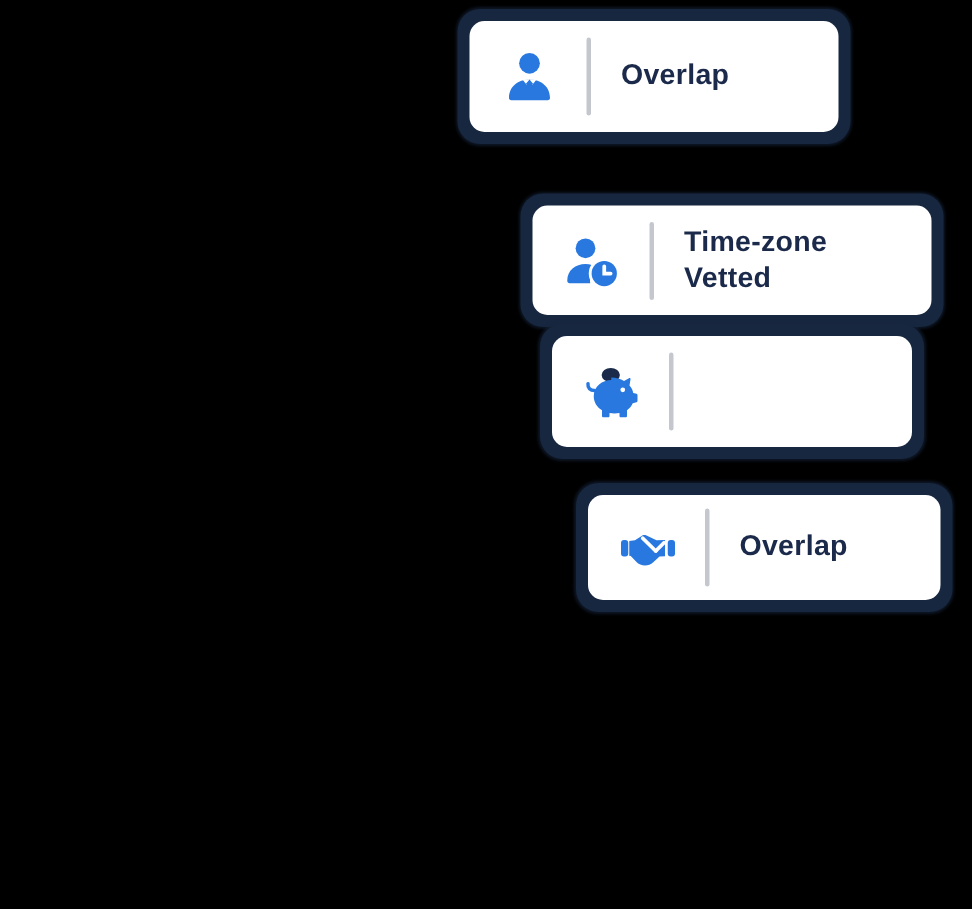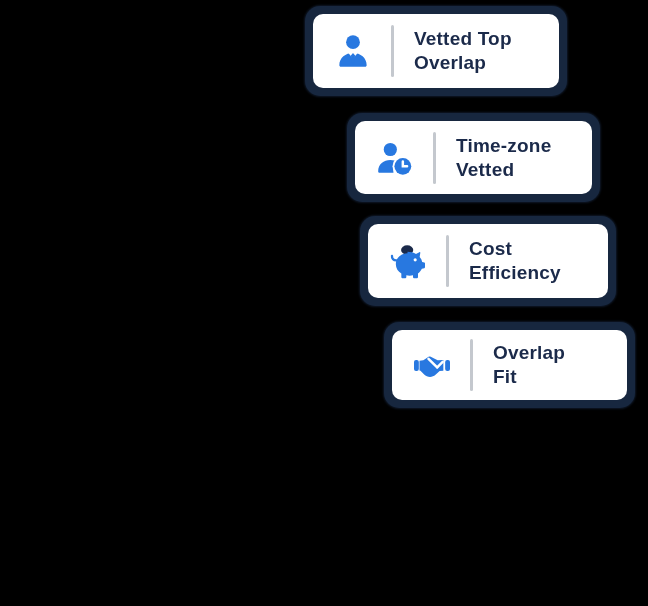--- a/index.html
+++ b/index.html
@@ -27,21 +27,21 @@
     width:3px;height:52px;flex:none;border-radius:2px;
     background:var(--divider-gray,#c4c8ce);
     margin:0 20px 0 14px;
   }
   .label{
     font-weight:700;font-size:19px;line-height:1.26;
     color:var(--text-navy,#1b2a4a);letter-spacing:.2px;
   }
   .label span{display:block;}
   .card-1{left:305px;top:6px;width:262px;height:90px;}
-  .card-2{left:347px;top:113px;width:253px;height:89px;}
+  .card-2{left:347px;top:129px;width:282px;height:89px;}
   .card-3{left:360px;top:216px;width:256px;height:90px;}
   .card-4{left:384px;top:322px;width:251px;height:86px;}
   .navy-fill{fill:var(--text-navy,#1b2a4a);}
   .white-fill{fill:#fff;}
   .white-stroke{stroke:#fff;fill:none;stroke-linecap:round;}
   .blue-stroke{stroke:currentColor;fill:none;stroke-linecap:round;}
 </style>
 </head>
 <body>
 
@@ -52,21 +52,20 @@
       <div class="icon-box">
         <svg width="40" height="40" viewBox="0 0 24 24" aria-hidden="true">
           <circle cx="12" cy="6.7" r="4.15" fill="currentColor"></circle>
           <path d="M3.8 20.6c0-4.6 3.7-7.4 8.2-7.4s8.2 2.8 8.2 7.4c0 .5-.4.9-.9.9H4.7c-.5 0-.9-.4-.9-.9z" fill="currentColor"></path>
           <path class="white-fill" d="M9.1 13.1 L12 16.7 L14.9 13.1 Z"></path>
           <path d="M12 13.2l1.25 1.45-.75 4.9-.5.9-.5-.9-.75-4.9z" fill="currentColor"></path>
         </svg>
       </div>
       <div class="divider"></div>
       <div class="label">
-        <span>Vetted Top</span>
         <span>Overlap</span>
       </div>
     </div>
   </div>
 
   <div class="card card-2">
     <div class="card-inner">
       <div class="icon-box">
         <svg width="40" height="40" viewBox="0 0 24 24" aria-hidden="true">
           <circle cx="9.2" cy="6.9" r="3.95" fill="currentColor"></circle>
@@ -88,39 +87,34 @@
     <div class="card-inner">
       <div class="icon-box">
         <svg width="40" height="40" viewBox="0 0 24 24" aria-hidden="true">
           <path class="blue-stroke" stroke-width="1.4" d="M5 11.6c-1.7 0-2.8-1-2.6-2.7"></path>
           <ellipse class="navy-fill" cx="11.5" cy="5.4" rx="3.65" ry="2.85"></ellipse>
           <path d="M11.7 6.4c1.9 0 3.7.5 5.1 1.4l2-1.1c.3-.2.7.1.6.4l-.4 2.5c.8.9 1.3 1.9 1.5 3l1.3.3c.2.1.4.3.4.5v2.4c0 .2-.2.4-.4.5l-1.5.4c-.5 1.1-1.3 2.1-2.3 2.8v2.3c0 .3-.2.5-.5.5h-2c-.3 0-.5-.2-.5-.5v-1.2c-.6.1-1.3.2-2 .2s-1.4-.1-2-.2v1.2c0 .3-.2.5-.5.5h-2c-.3 0-.5-.2-.5-.5v-2.3c-2-1.2-3.3-3.2-3.3-5.6 0-4 3.4-6.5 7-6.5z" fill="currentColor"></path>
           <circle class="white-fill" cx="16.3" cy="11.3" r=".95"></circle>
         </svg>
       </div>
       <div class="divider"></div>
-      <div class="label">
-        <span>Cost</span>
-        <span>Efficiency</span>
-      </div>
     </div>
   </div>
 
   <div class="card card-4">
     <div class="card-inner">
       <div class="icon-box">
         <svg width="40" height="40" viewBox="0 0 24 24" aria-hidden="true">
           <rect x="1.2" y="9" width="2.9" height="6.6" rx="1.2" fill="currentColor"></rect>
           <rect x="19.9" y="9" width="2.9" height="6.6" rx="1.2" fill="currentColor"></rect>
           <path d="M9.3 7.5c.5-.5 1.3-.7 1.9-.4l4.2 2 3.4-.1v6.5l-2.2.1-2.5 2.3c-1.9 1.8-5 1.7-6.8-.2l-2.2-2.3-.6-.1V9.4l2.3-.3z" fill="currentColor"></path>
           <path class="white-stroke" stroke-width="1.5" d="M9.9 8.3l5.2 5.1"></path>
           <path class="white-stroke" stroke-width="1.5" d="M15.1 13.4l3.3-3.3"></path>
         </svg>
       </div>
       <div class="divider"></div>
       <div class="label">
         <span>Overlap</span>
-        <span>Fit</span>
       </div>
     </div>
   </div>
 
 </div>
 
 </body></html>

